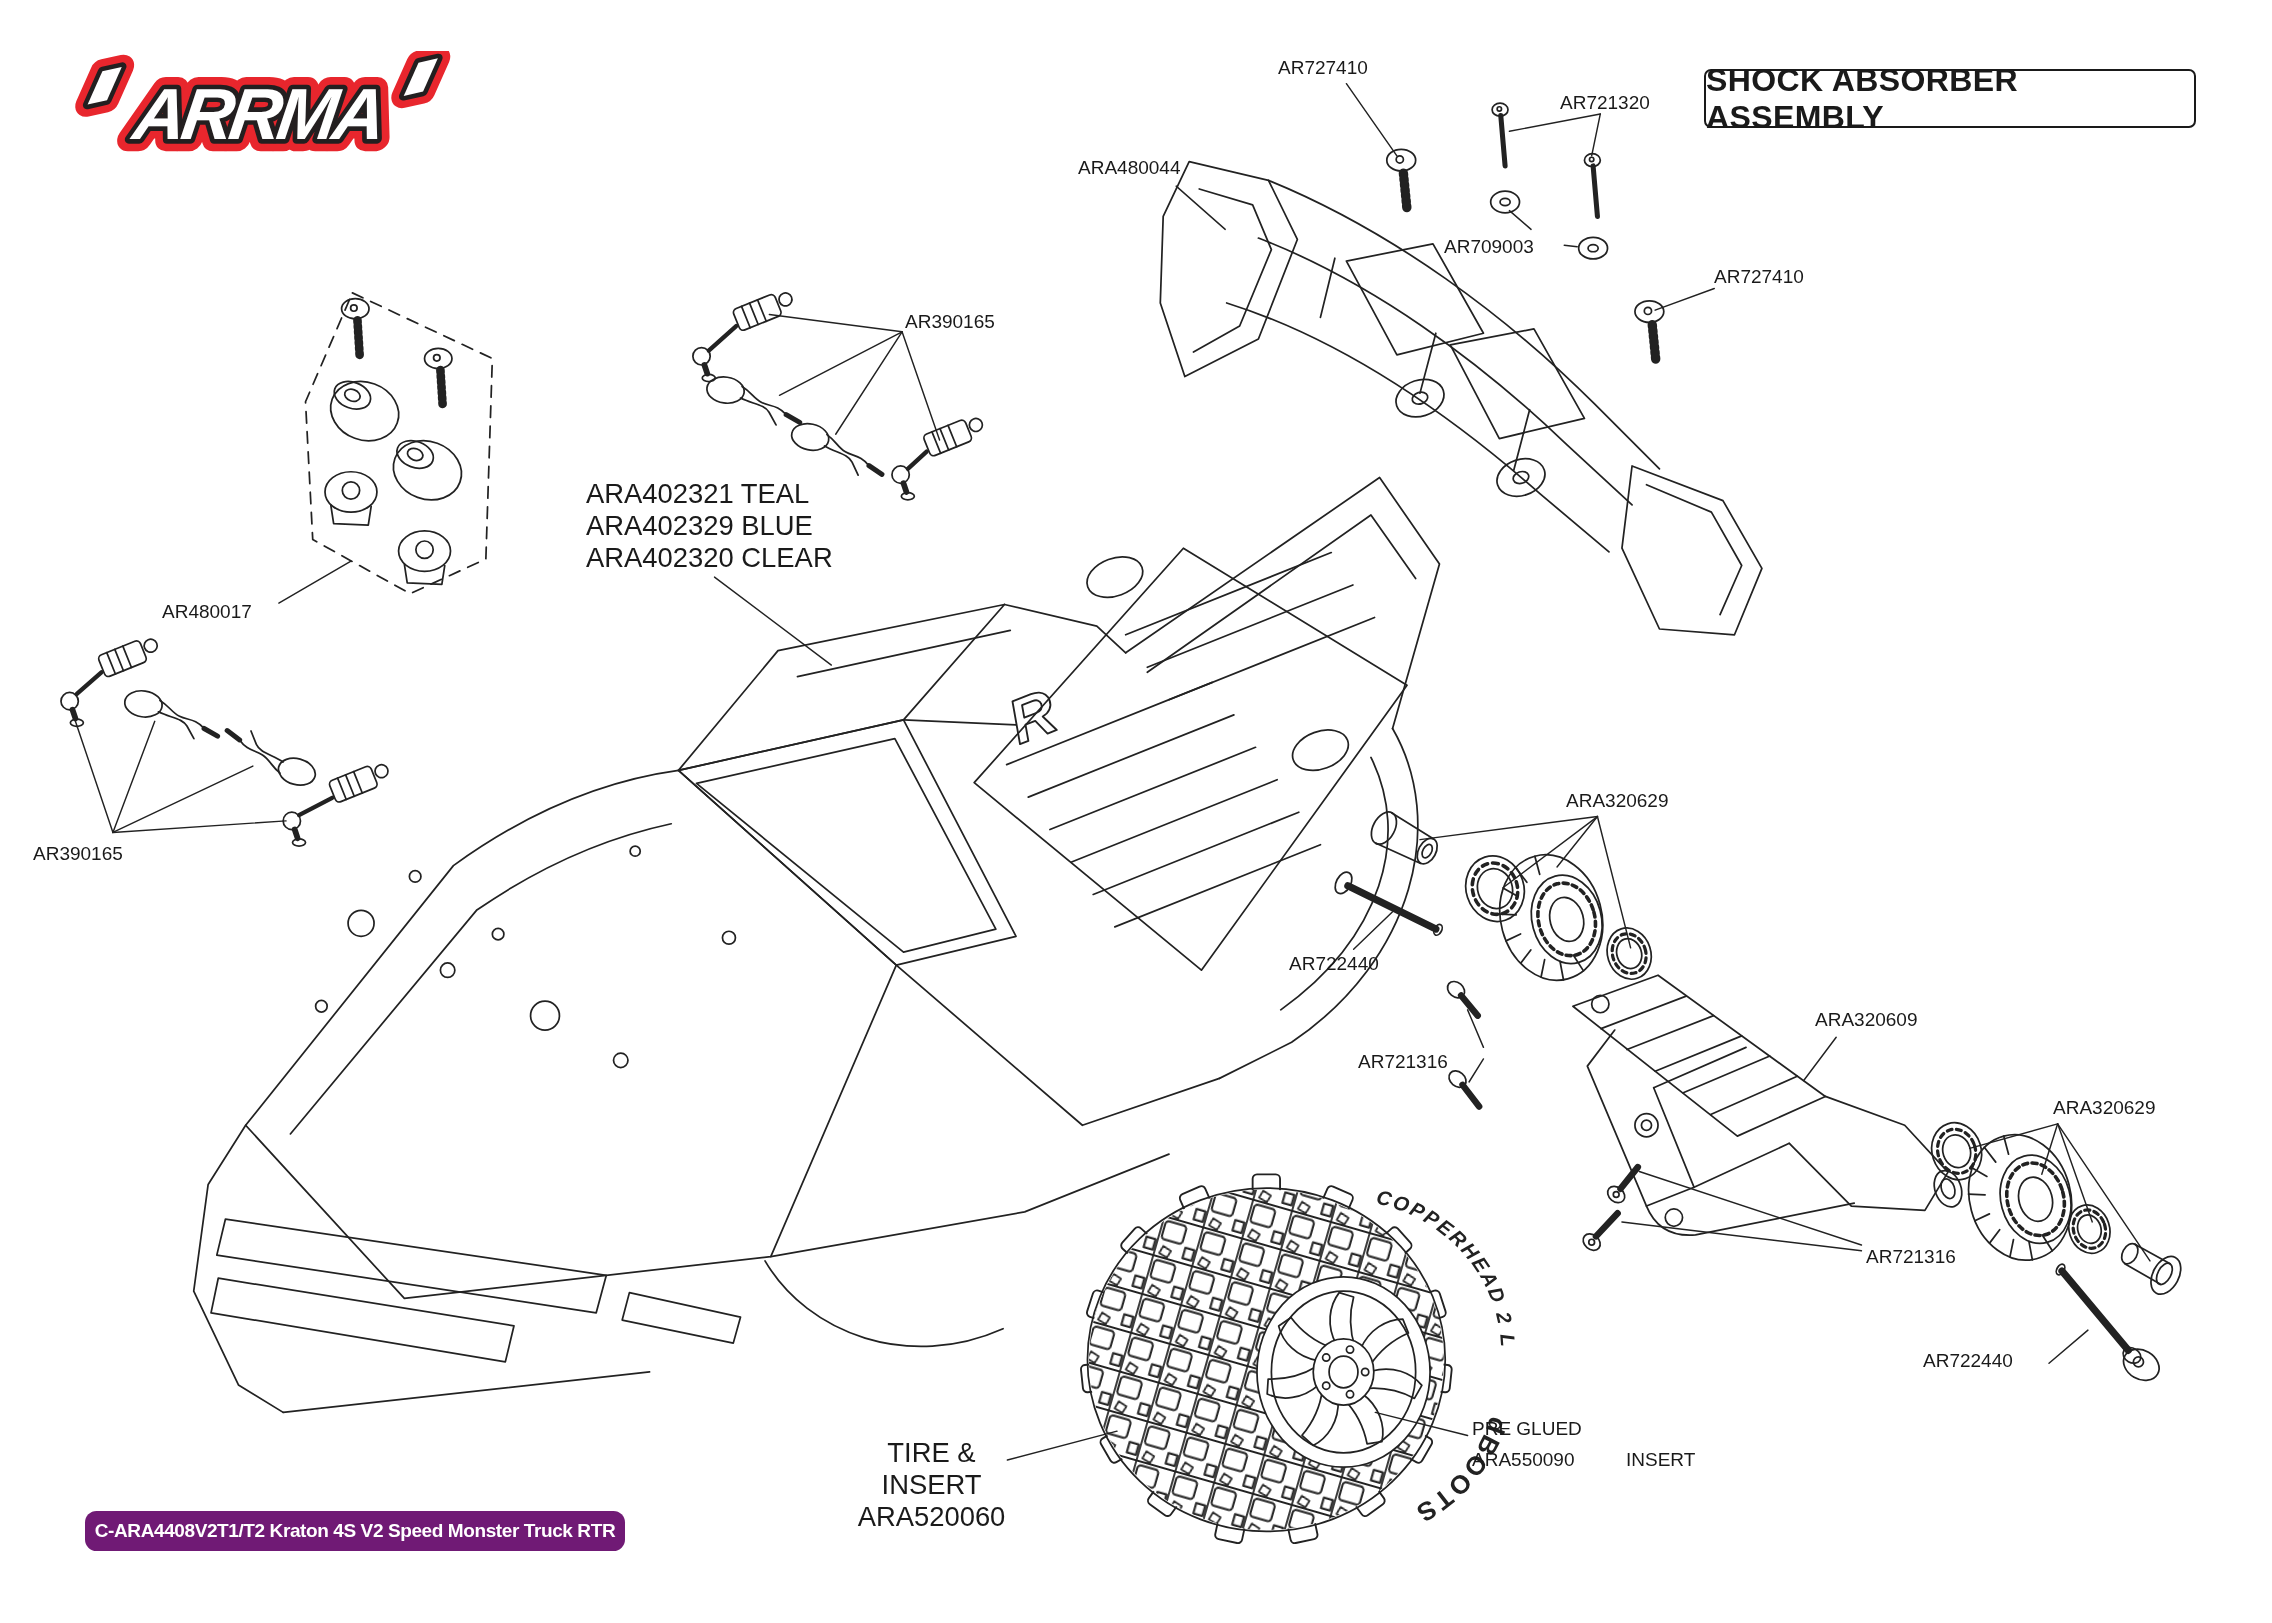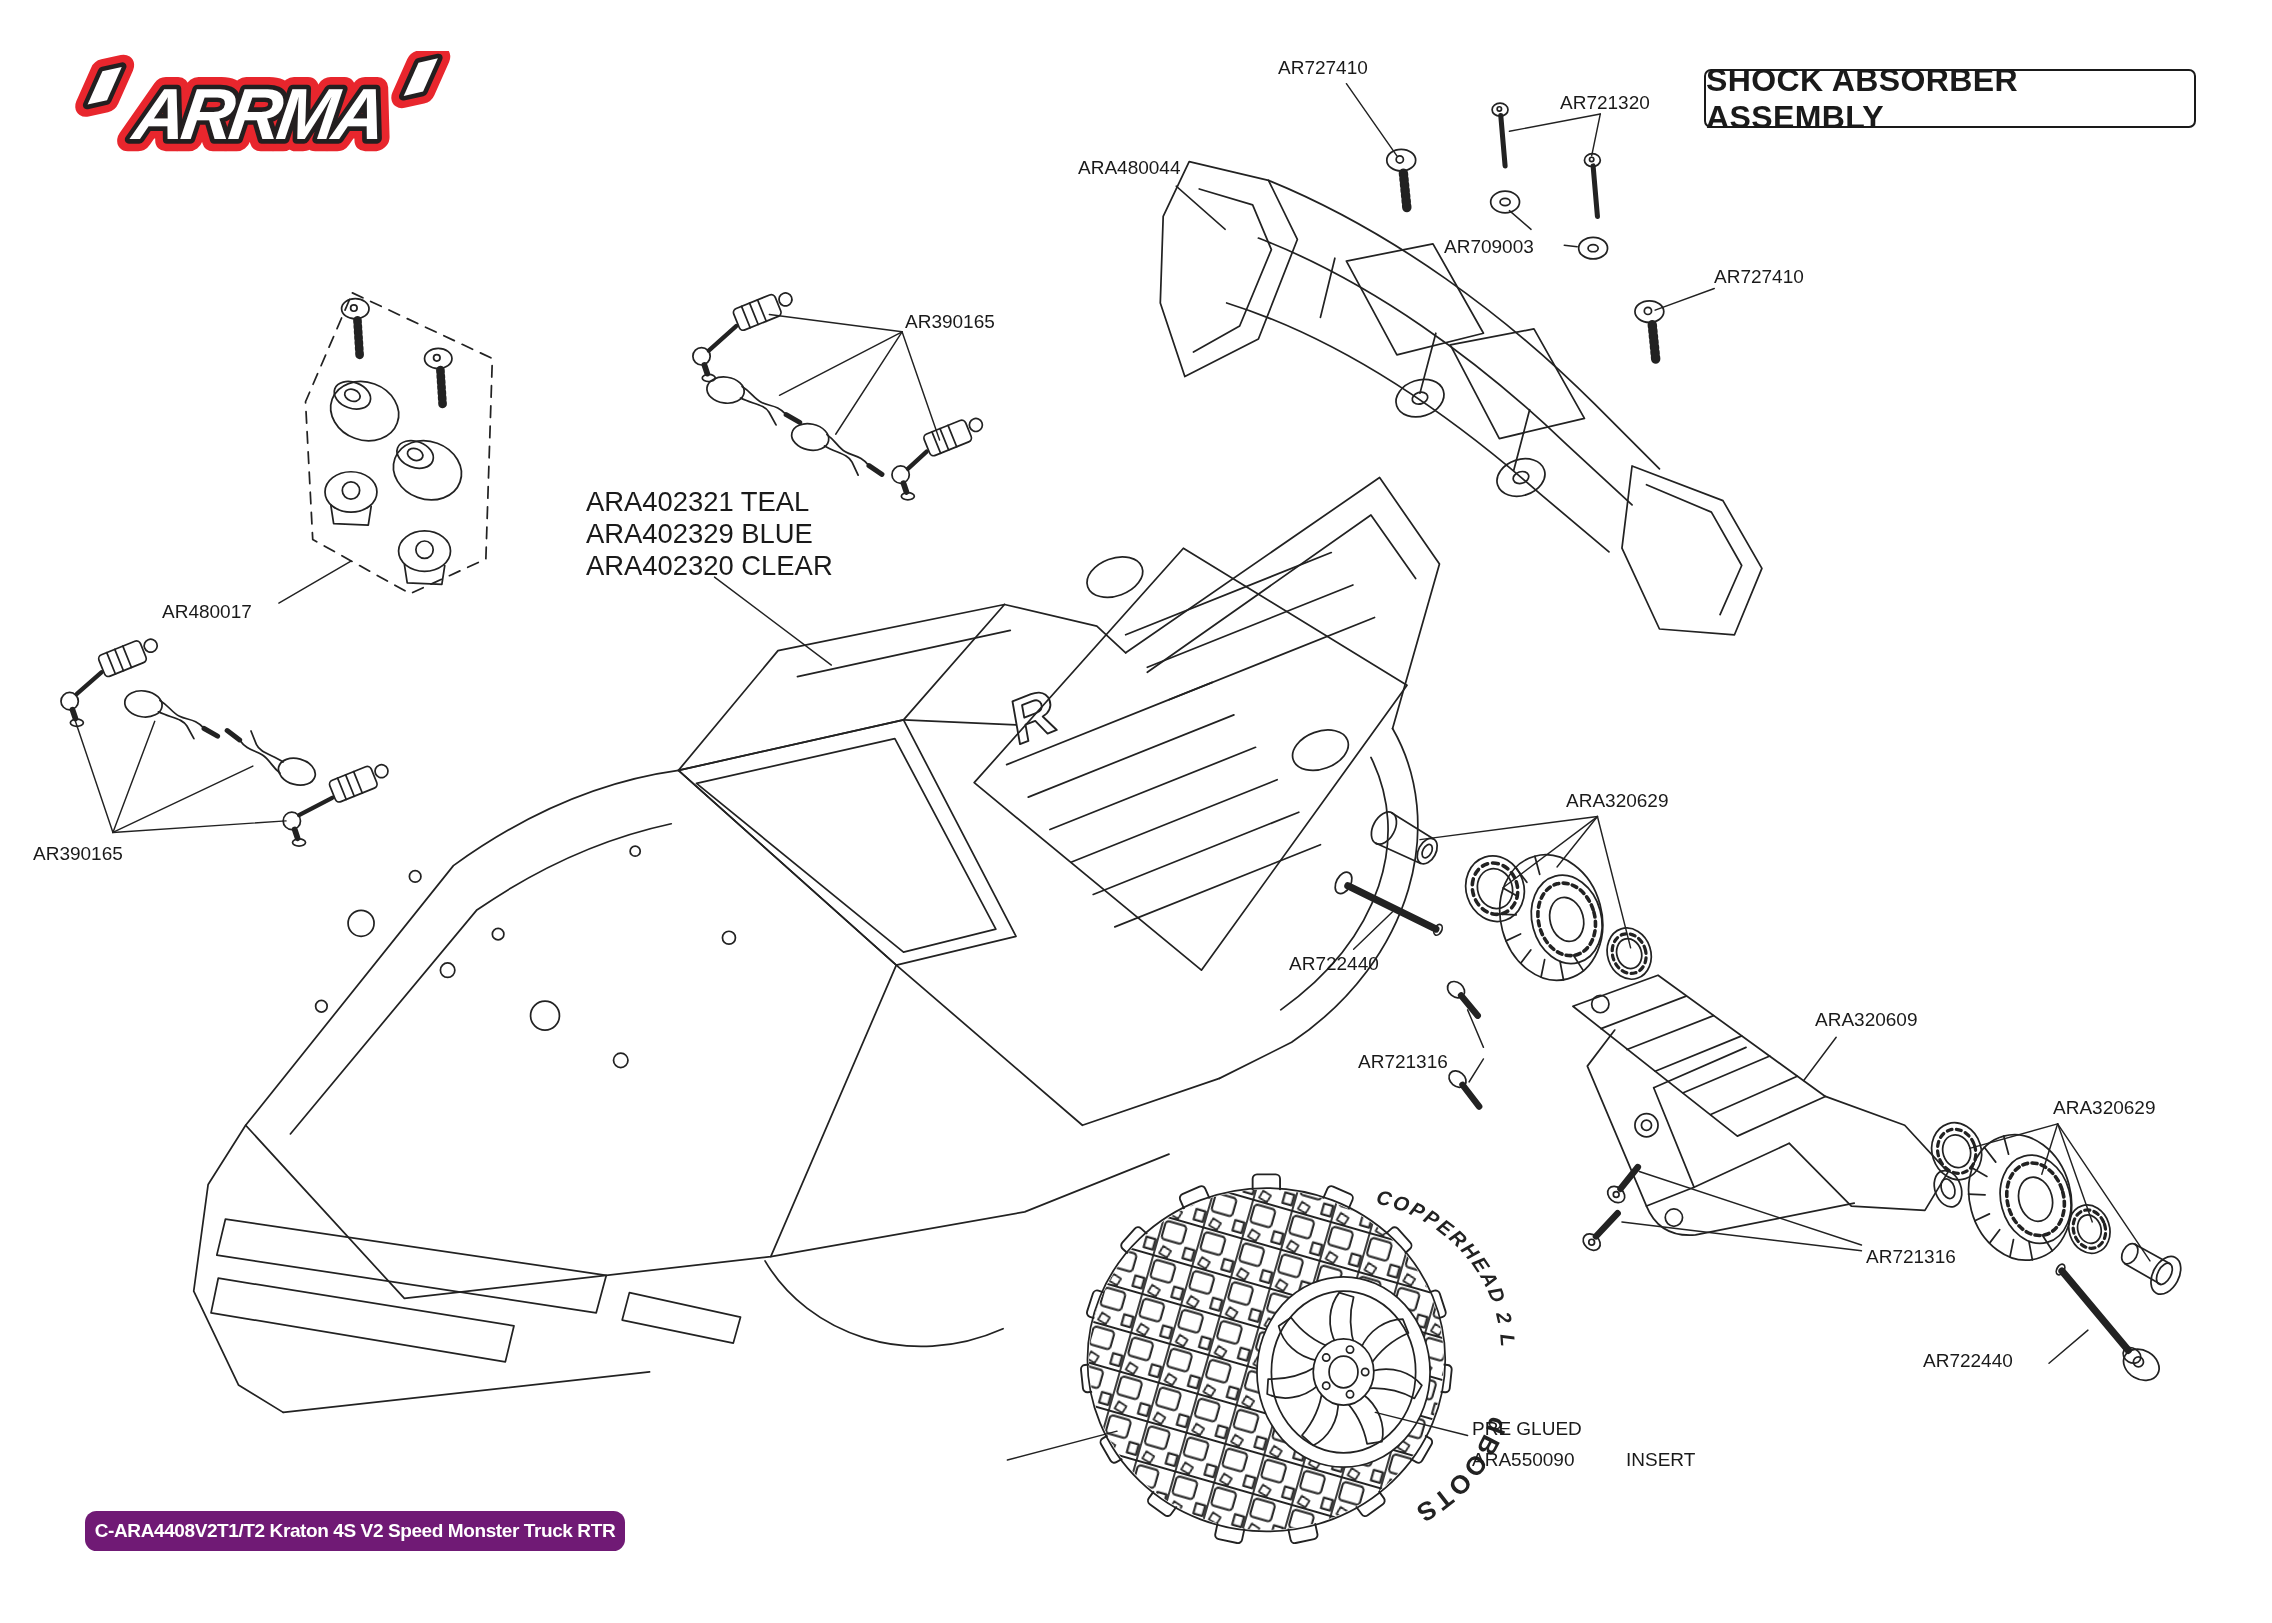--- a/index.html
+++ b/index.html
@@ -1,20 +1,20 @@
 <!DOCTYPE html>
 <html style="font-size:11.5px"><head>
 <meta charset="utf-8">
 <style>
   html,body{margin:0;padding:0;background:#fff;}
   #page{position:relative;width:2273px;height:1623px;background:#ffffff;overflow:hidden;
         font-family:"Liberation Sans",sans-serif;color:#1a1a1a;}
   #art{position:absolute;left:0;top:0;}
   .lbl{position:absolute;font-size:19px;line-height:32px;color:#1a1a1a;white-space:nowrap;}
-  .lblblock{position:absolute;font-size:27.4px;line-height:32px;color:#1a1a1a;margin-top:8px;}
+  .lblblock{position:absolute;font-size:27.4px;line-height:32px;color:#1a1a1a;}
   #title-box{position:absolute;left:1704px;top:69px;width:488px;height:55px;
              border:2.5px solid #1a1a1a;border-radius:7px;display:flex;align-items:center;justify-content:center;
              font-size:32px;font-weight:bold;letter-spacing:0.4px;}
   #footer-box{position:absolute;left:85px;top:1511px;width:540px;height:40px;background:#701a75;
               border-radius:11.5px;display:flex;align-items:center;justify-content:center;
               color:#ffffff;font-size:19px;font-weight:bold;letter-spacing:-0.4px;white-space:nowrap;}
   #tire-label{position:absolute;left:835px;top:1437px;width:193px;text-align:center;
               font-size:27.4px;line-height:32px;}
   svg text{font-family:"Liberation Sans",sans-serif;}
 </style>
@@ -434,20 +434,24 @@
   <div class="lbl" style="left:162px;top:596px">AR480017</div>
   <div class="lbl" style="left:33px;top:838px">AR390165</div>
   <div class="lbl" style="left:1566px;top:785px">ARA320629</div>
   <div class="lbl" style="left:1289px;top:948px">AR722440</div>
   <div class="lbl" style="left:1815px;top:1004px">ARA320609</div>
   <div class="lbl" style="left:1358px;top:1046px">AR721316</div>
   <div class="lbl" style="left:2053px;top:1092px">ARA320629</div>
   <div class="lbl" style="left:1866px;top:1241px">AR721316</div>
   <div class="lbl" style="left:1923px;top:1345px">AR722440</div>
 
+  <div id="tire-label">
+    <div>TIRE &amp; INSERT</div>
+    <div>ARA520060</div>
+  </div>
 
   <div class="lbl" style="left:1472px;top:1413px">PRE GLUED</div>
   <div class="lbl" style="left:1472px;top:1444px">ARA550090</div>
   <div class="lbl" style="left:1626px;top:1444px">INSERT</div>
 
   <div id="footer-box">C-ARA4408V2T1/T2 Kraton 4S V2 Speed Monster Truck RTR</div>
 </div>
 
 
 </body></html>

